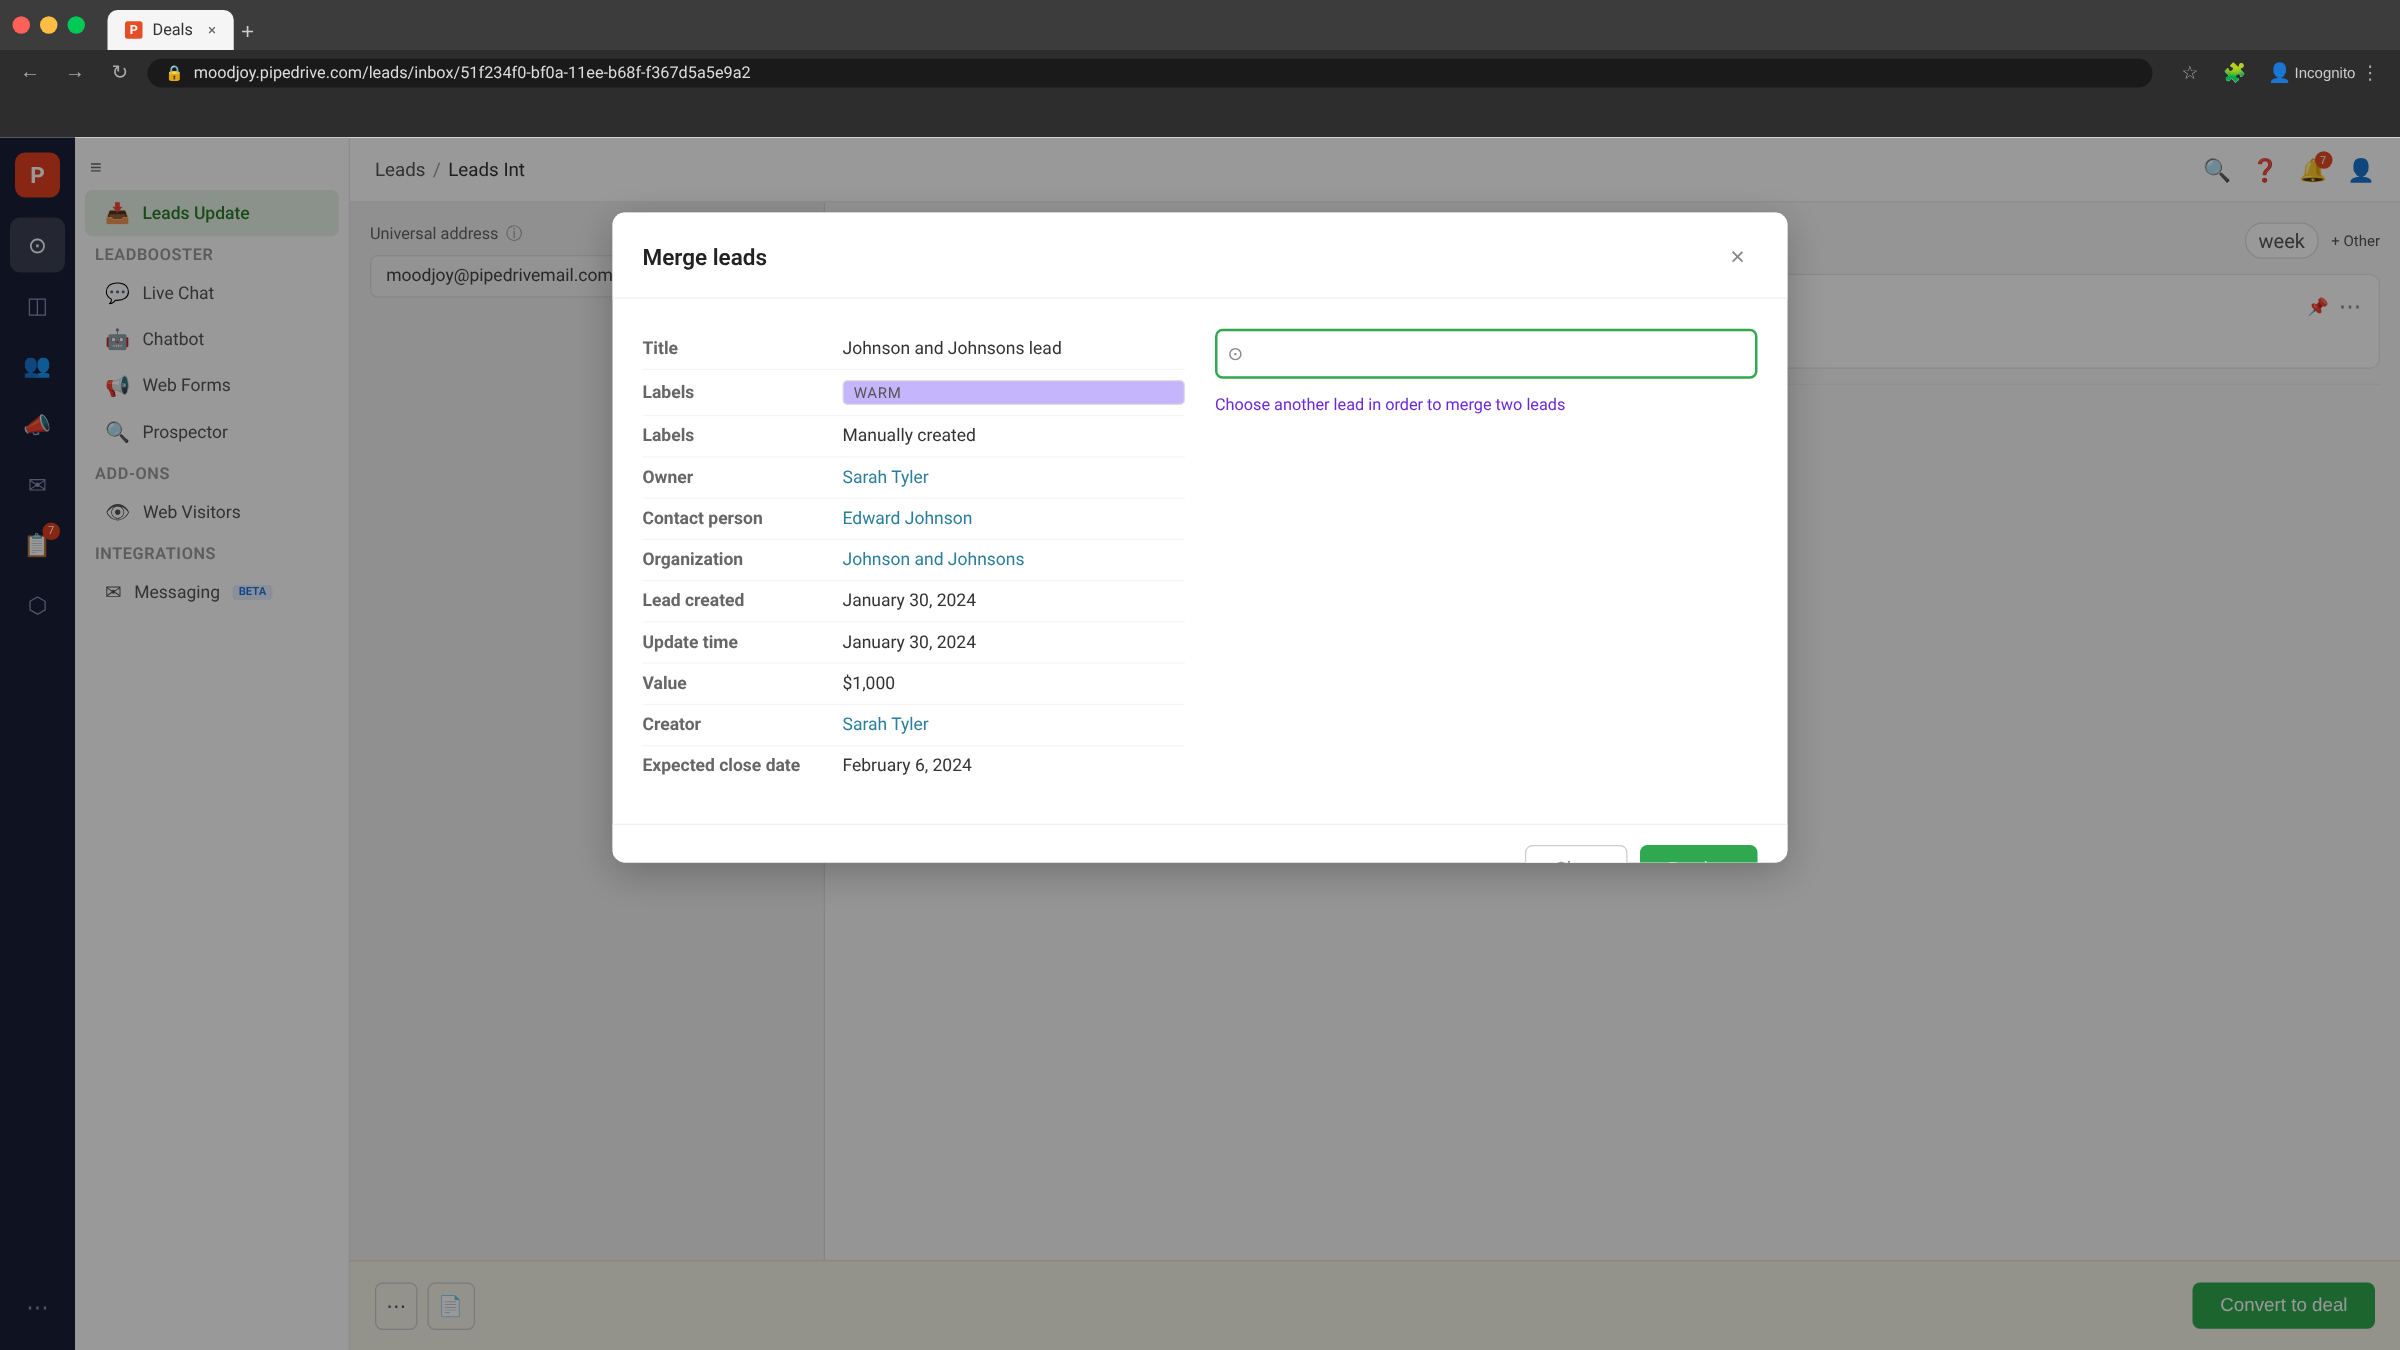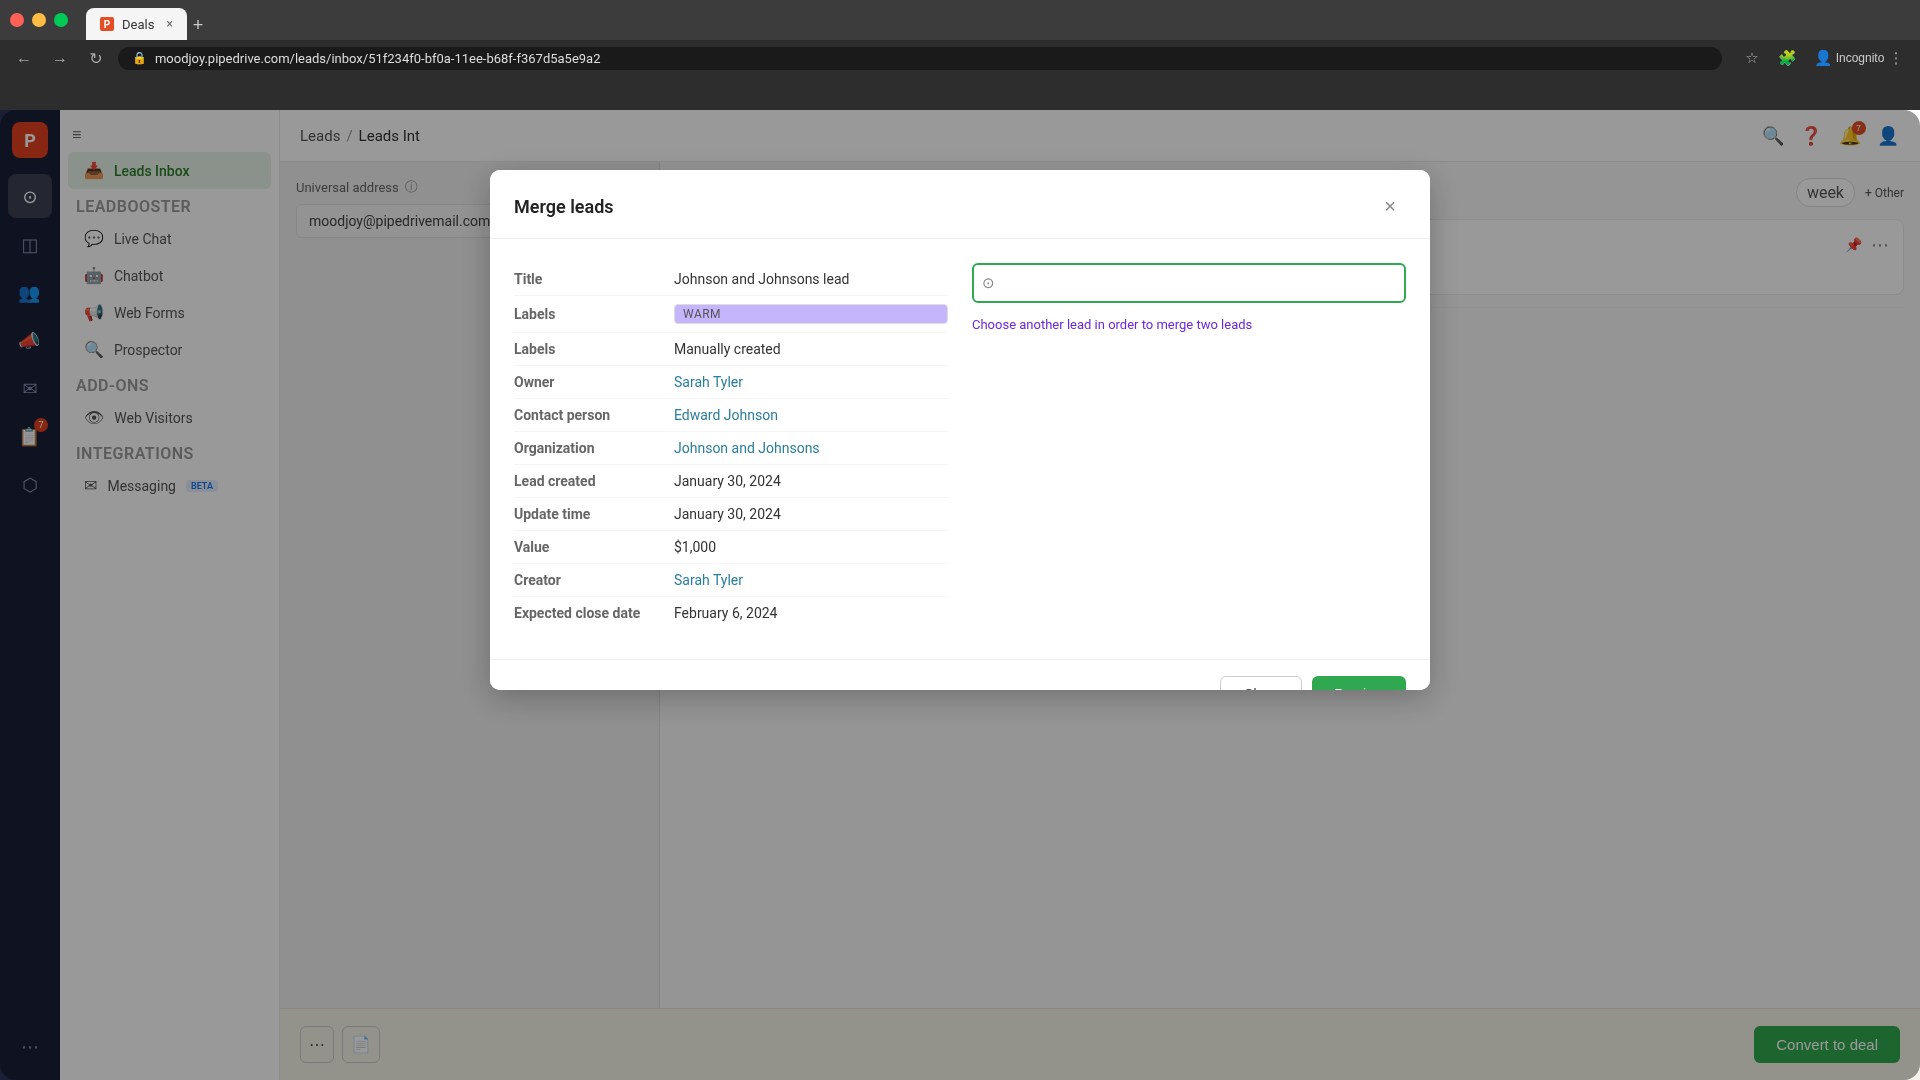--- a/index.html
+++ b/index.html
@@ -197,21 +197,21 @@
       gap: 8px;
     }
     .nav-header-btn {
       background: none;
       border: none;
       cursor: pointer;
       color: #666;
       font-size: 16px;
     }
     .nav-section-label {
-      font-size: 16px;
+      font-size: 13px;
       font-weight: 600;
       color: #999;
       padding: 8px 16px 4px;
       text-transform: uppercase;
       letter-spacing: 0.5px;
     }
     .nav-item {
       display: flex;
       align-items: center;
       gap: 10px;
@@ -644,21 +644,21 @@
       <span>⋯</span>
     </div>
   </div>
 
   <div class="nav-sidebar">
     <div class="nav-header">
       <button class="nav-header-btn">≡</button>
     </div>
     <div class="nav-item active">
       <span class="nav-icon">📥</span>
-      <span>Leads Inbox</span>
+      <span>Leads Update</span>
     </div>
 
     <div class="nav-section-label">LEADBOOSTER</div>
     <div class="nav-item">
       <span class="nav-icon">💬</span>
       <span>Live Chat</span>
     </div>
     <div class="nav-item">
       <span class="nav-icon">🤖</span>
       <span>Chatbot</span>
@@ -754,21 +754,21 @@
         <button class="bottom-btn-icon">⋯</button>
         <button class="bottom-btn-icon">📄</button>
       </div>
       <div class="chat-note-area">
       </div>
       <button class="convert-btn">Convert to deal</button>
     </div>
   </div>
 </div>
 
-<div class="modal-overlay" style="position:fixed; top:110px; left:0; right:0; bottom:0;border-radius:16px;">
+<div class="modal-overlay" style="position:fixed; top:110px; left:0; right:0; bottom:0;">
   <div class="modal">
     <div class="modal-header">
       <span class="modal-title">Merge leads</span>
       <button class="modal-close-btn">×</button>
     </div>
     <div class="modal-body">
 
       <div class="modal-left">
 
         <div class="field-row">

